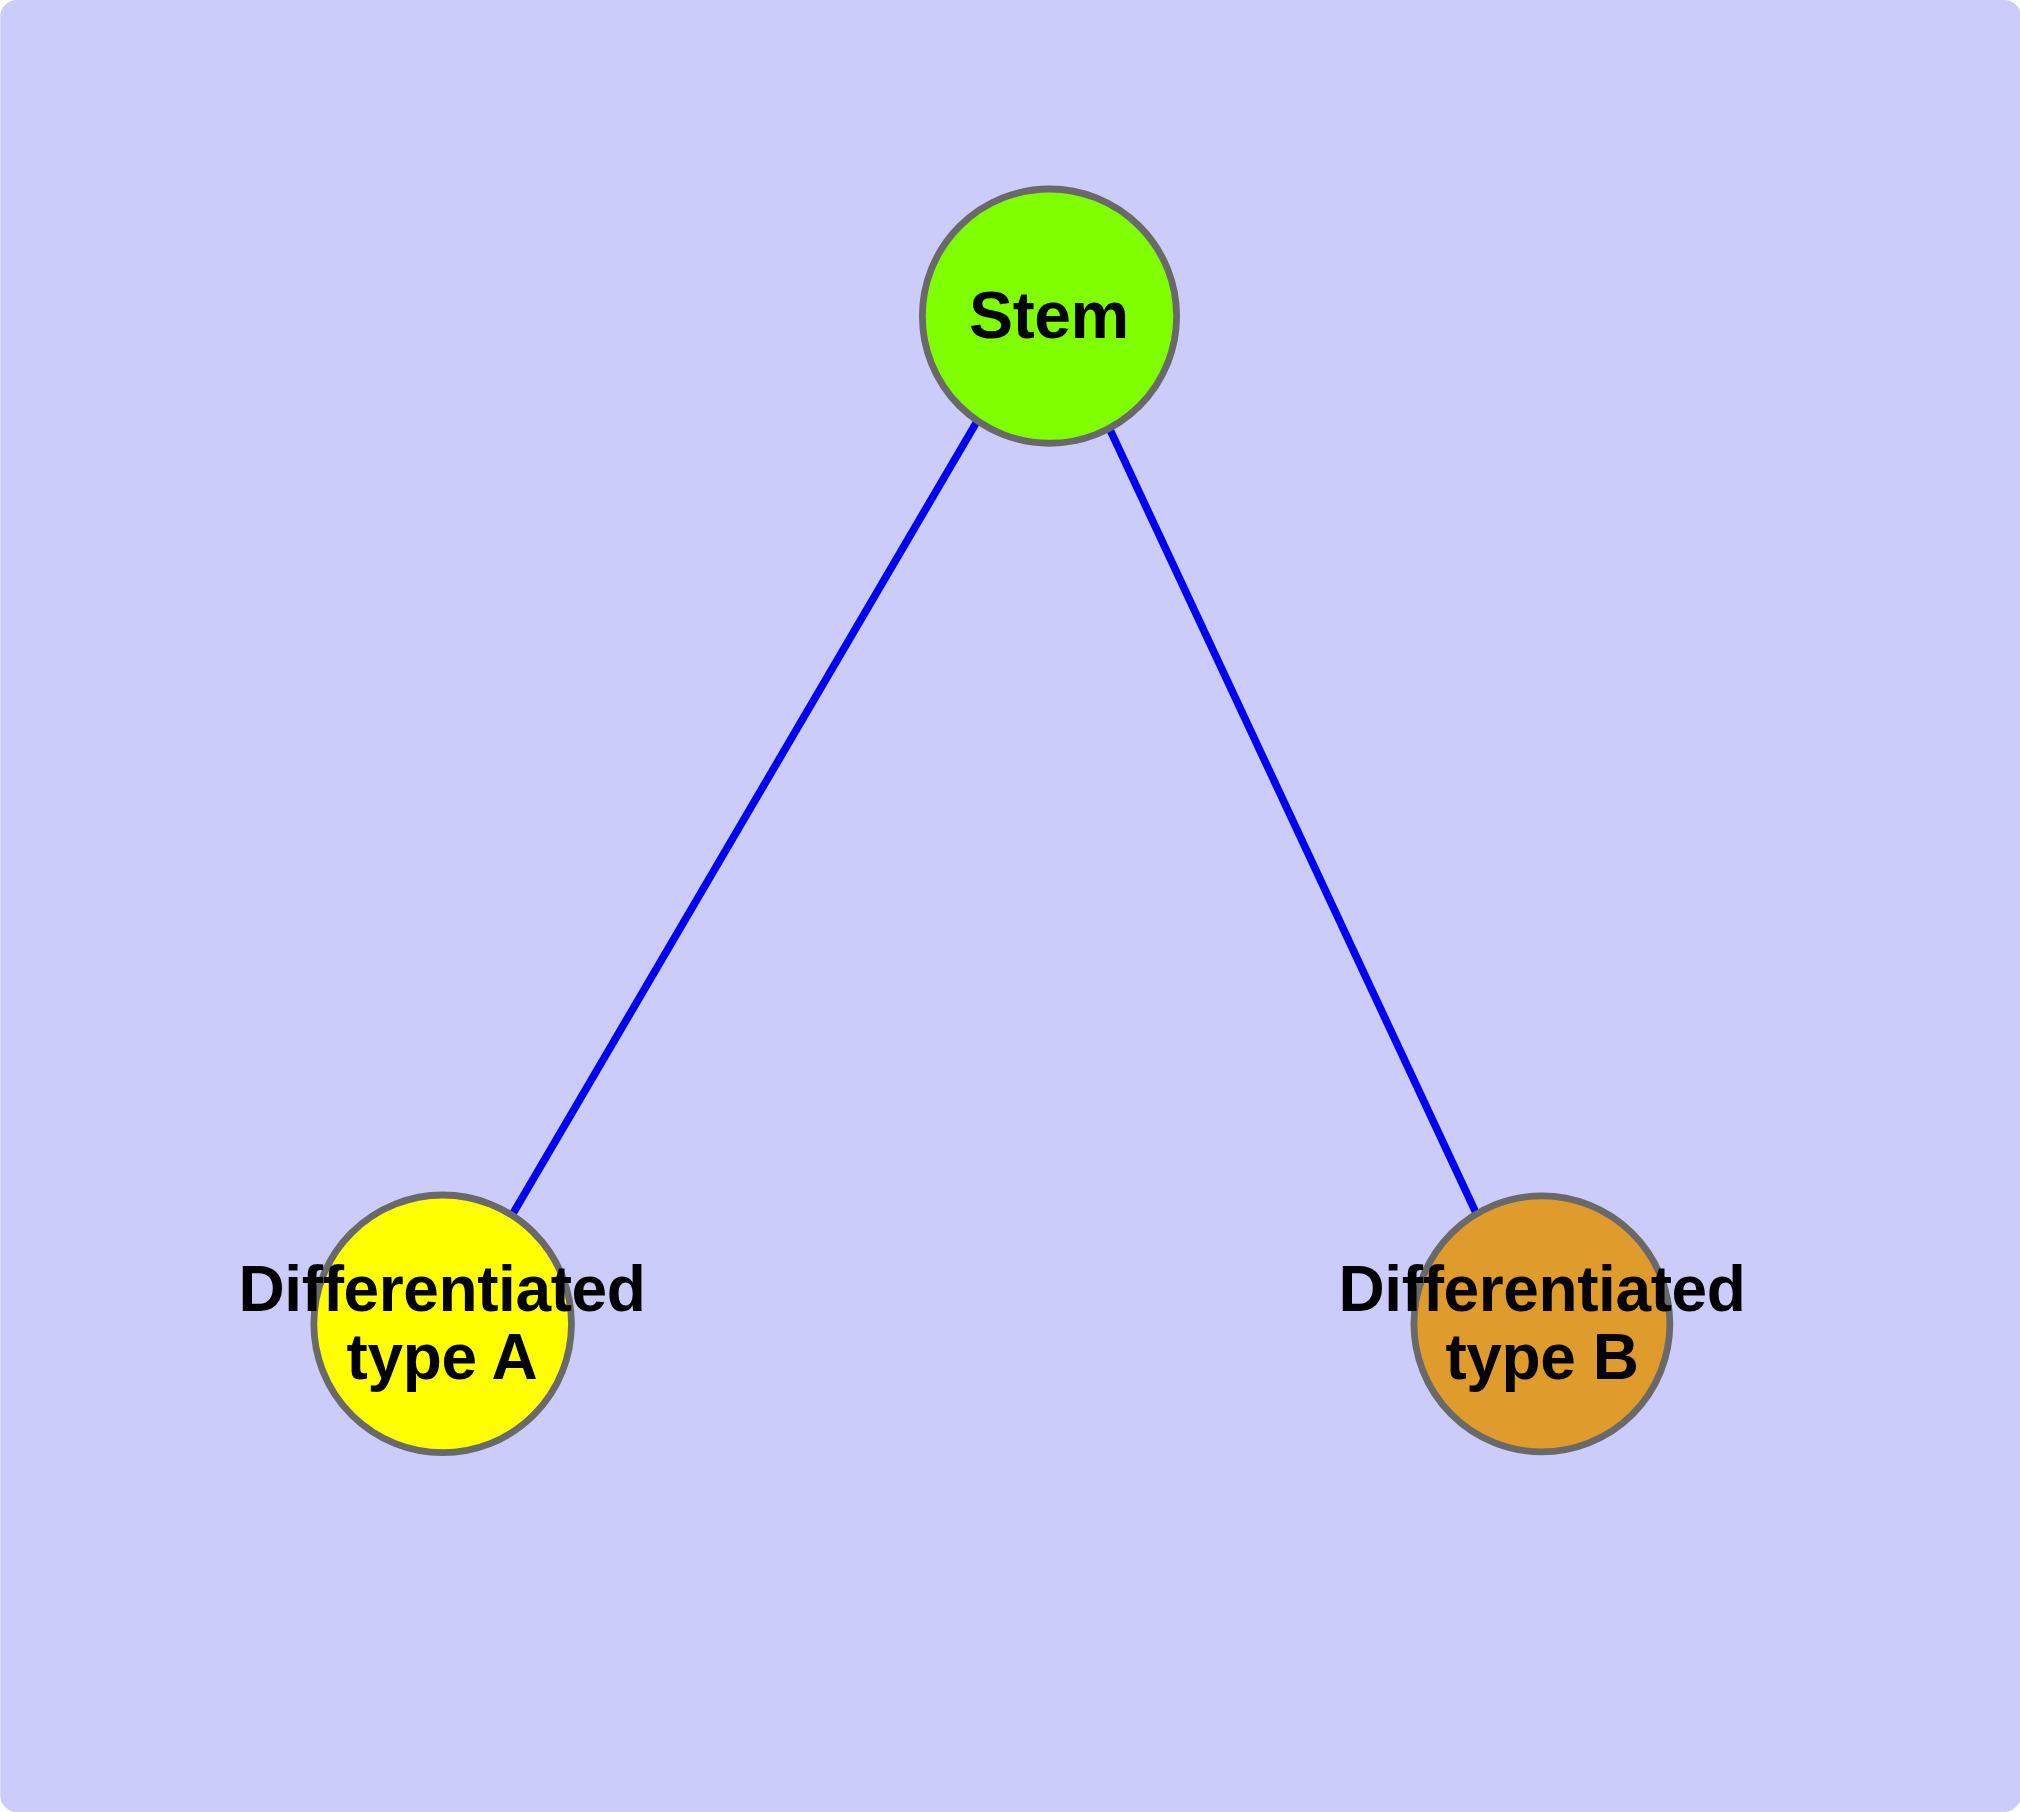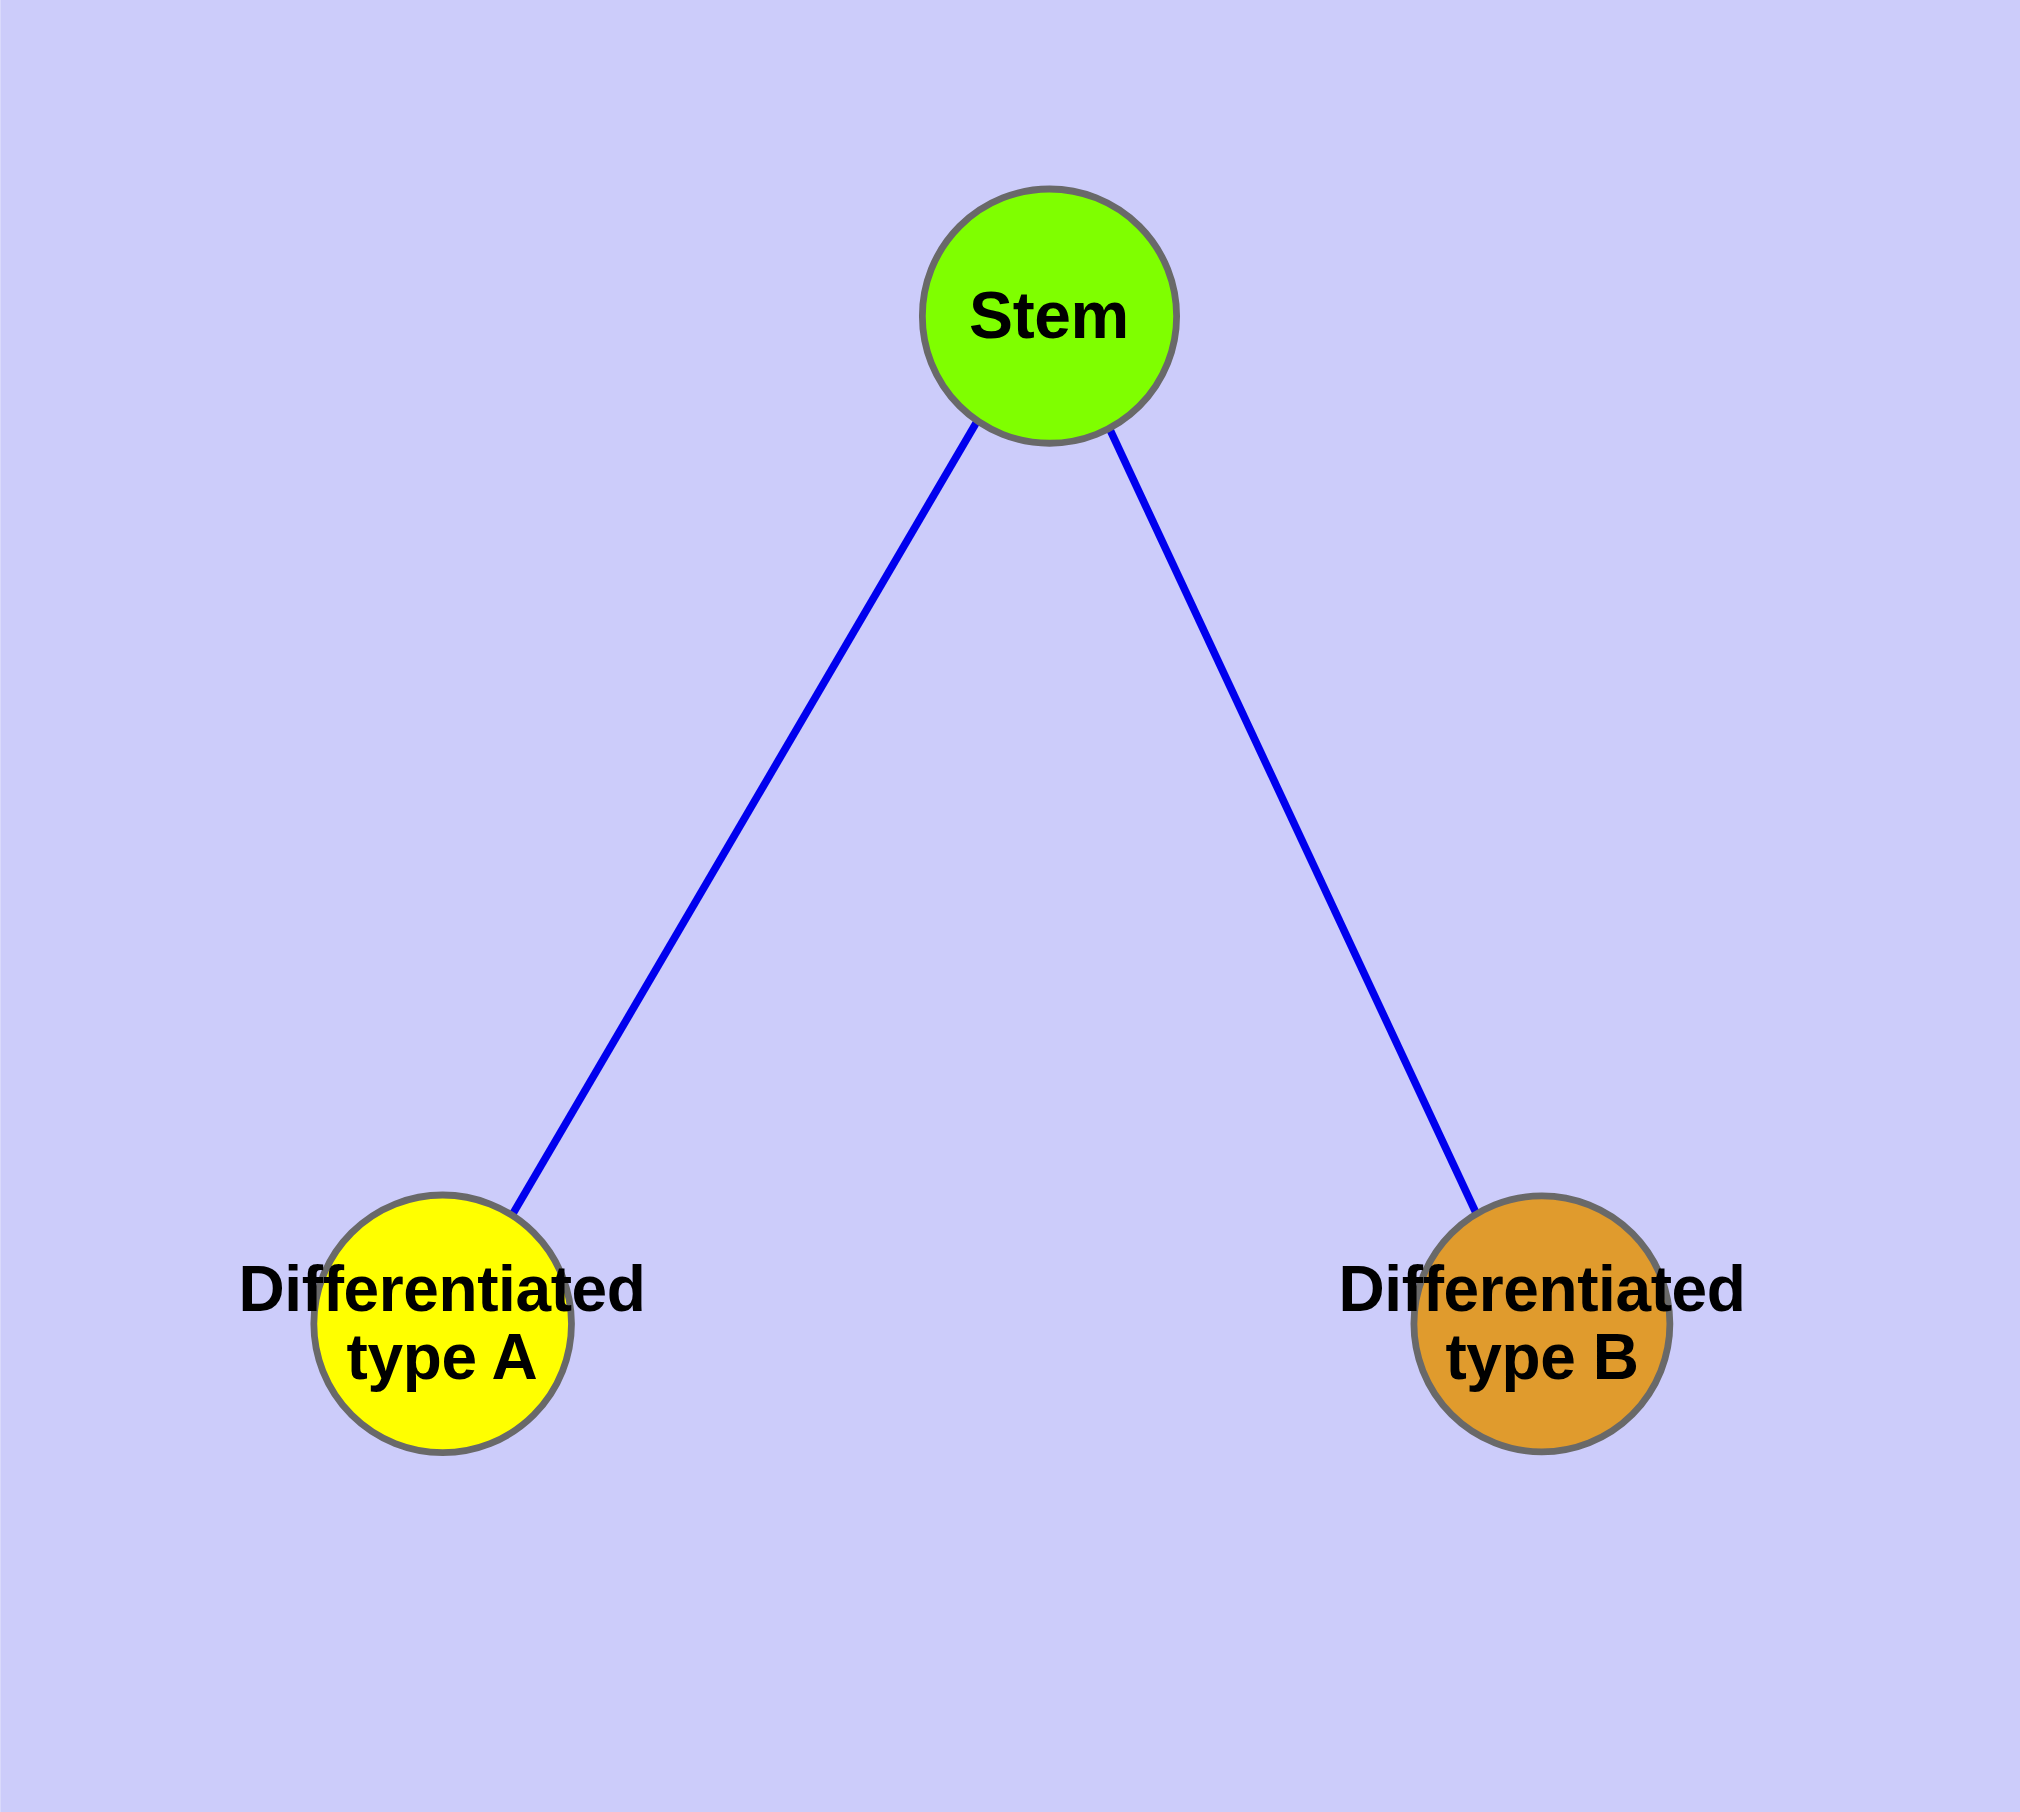--- a/index.html
+++ b/index.html
@@ -7,20 +7,21 @@
     margin: 0;
     padding: 0;
     background: #ffffff;
   }
   #canvas {
     position: relative;
     width: 2021px;
     height: 1812px;
     overflow: hidden;
     font-family: "Liberation Sans", "DejaVu Sans", sans-serif;
+    border-radius: 17px;
   }
   #board {
     position: absolute;
     left: 0;
     top: 0;
     width: 2021px;
     height: 1812px;
   }
   #graph-svg {
     position: absolute;

